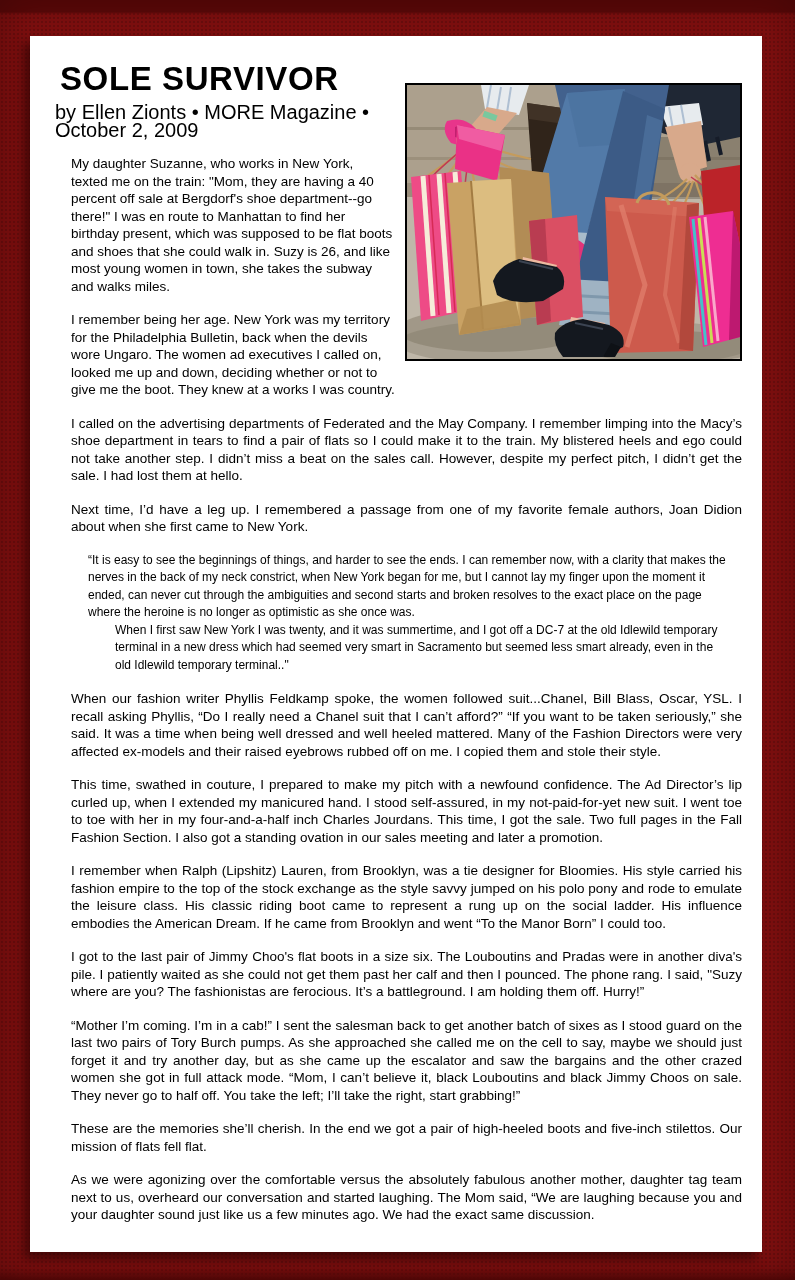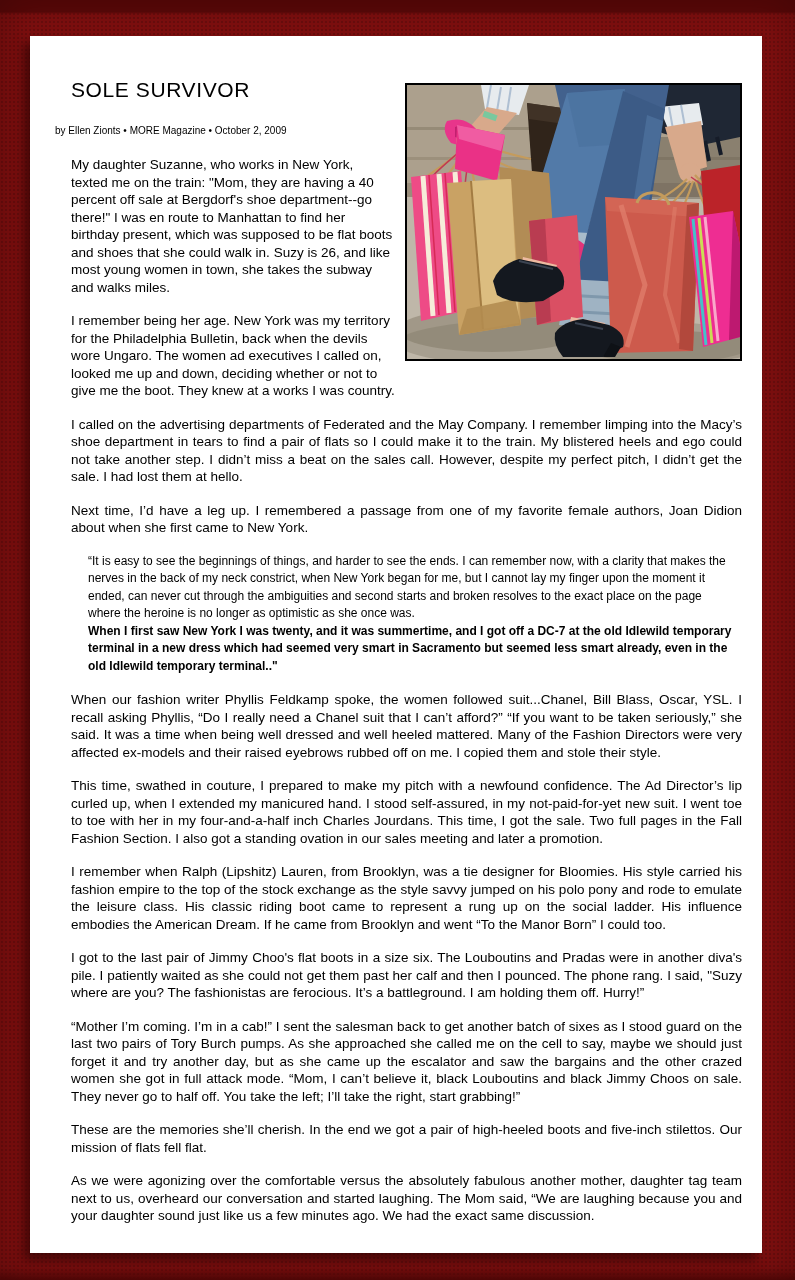--- a/index.html
+++ b/index.html
@@ -17,35 +17,35 @@
     box-shadow:inset 0 0 40px rgba(30,0,0,.35);
   }
   .paper{
     position:absolute;left:30px;top:36px;width:732px;min-height:1209px;
     box-sizing:border-box;background:#ffffff;
     padding:22px 20px 28px 25px;
     box-shadow:-6px 7px 10px rgba(25,0,0,.55);
     color:#000;
   }
   h1.title{
-    margin:16px;font-size:21px;line-height:32px;font-weight:400;letter-spacing:.6px;
+    margin:5px;font-size:33px;line-height:32px;font-weight:700;letter-spacing:.6px;
   }
-  .byline{font-size:10px;line-height:18px;margin-top:8px;}
+  .byline{font-size:20px;line-height:18px;margin-top:8px;}
   figure.photo{
     float:right;width:333px;height:274px;margin:25px 0 16px 12px;
     border:2px solid #000;padding:0;background:#b7ae9f;
   }
   figure.photo svg{display:block;width:333px;height:274px;}
   .subhead{font-size:13.5px;line-height:17px;margin-top:22px;}
   p.body{margin:16px 0 0 16px;font-size:13.5px;line-height:17.5px;}
   p.j{text-align:justify;}
   blockquote.didion{
     margin:16px 10px 0 33px;font-size:12px;line-height:17.5px;
   }
-  blockquote.didion .q-bold{font-weight:700;}
+  blockquote.didion .q-bold{font-weight:400;margin-left:27px;}
 </style>
 </head>
 <body>
 
 <div class="page-bg"></div>
 
 <div class="paper">
 
   <figure class="photo" aria-label="Woman in rolled-up blue jeans and black flats sitting on a stone step, holding clusters of colorful shopping bags (pink striped, gold, brown, salmon red and magenta) on both sides">
     <svg viewBox="0 0 333 274" aria-hidden="true">

